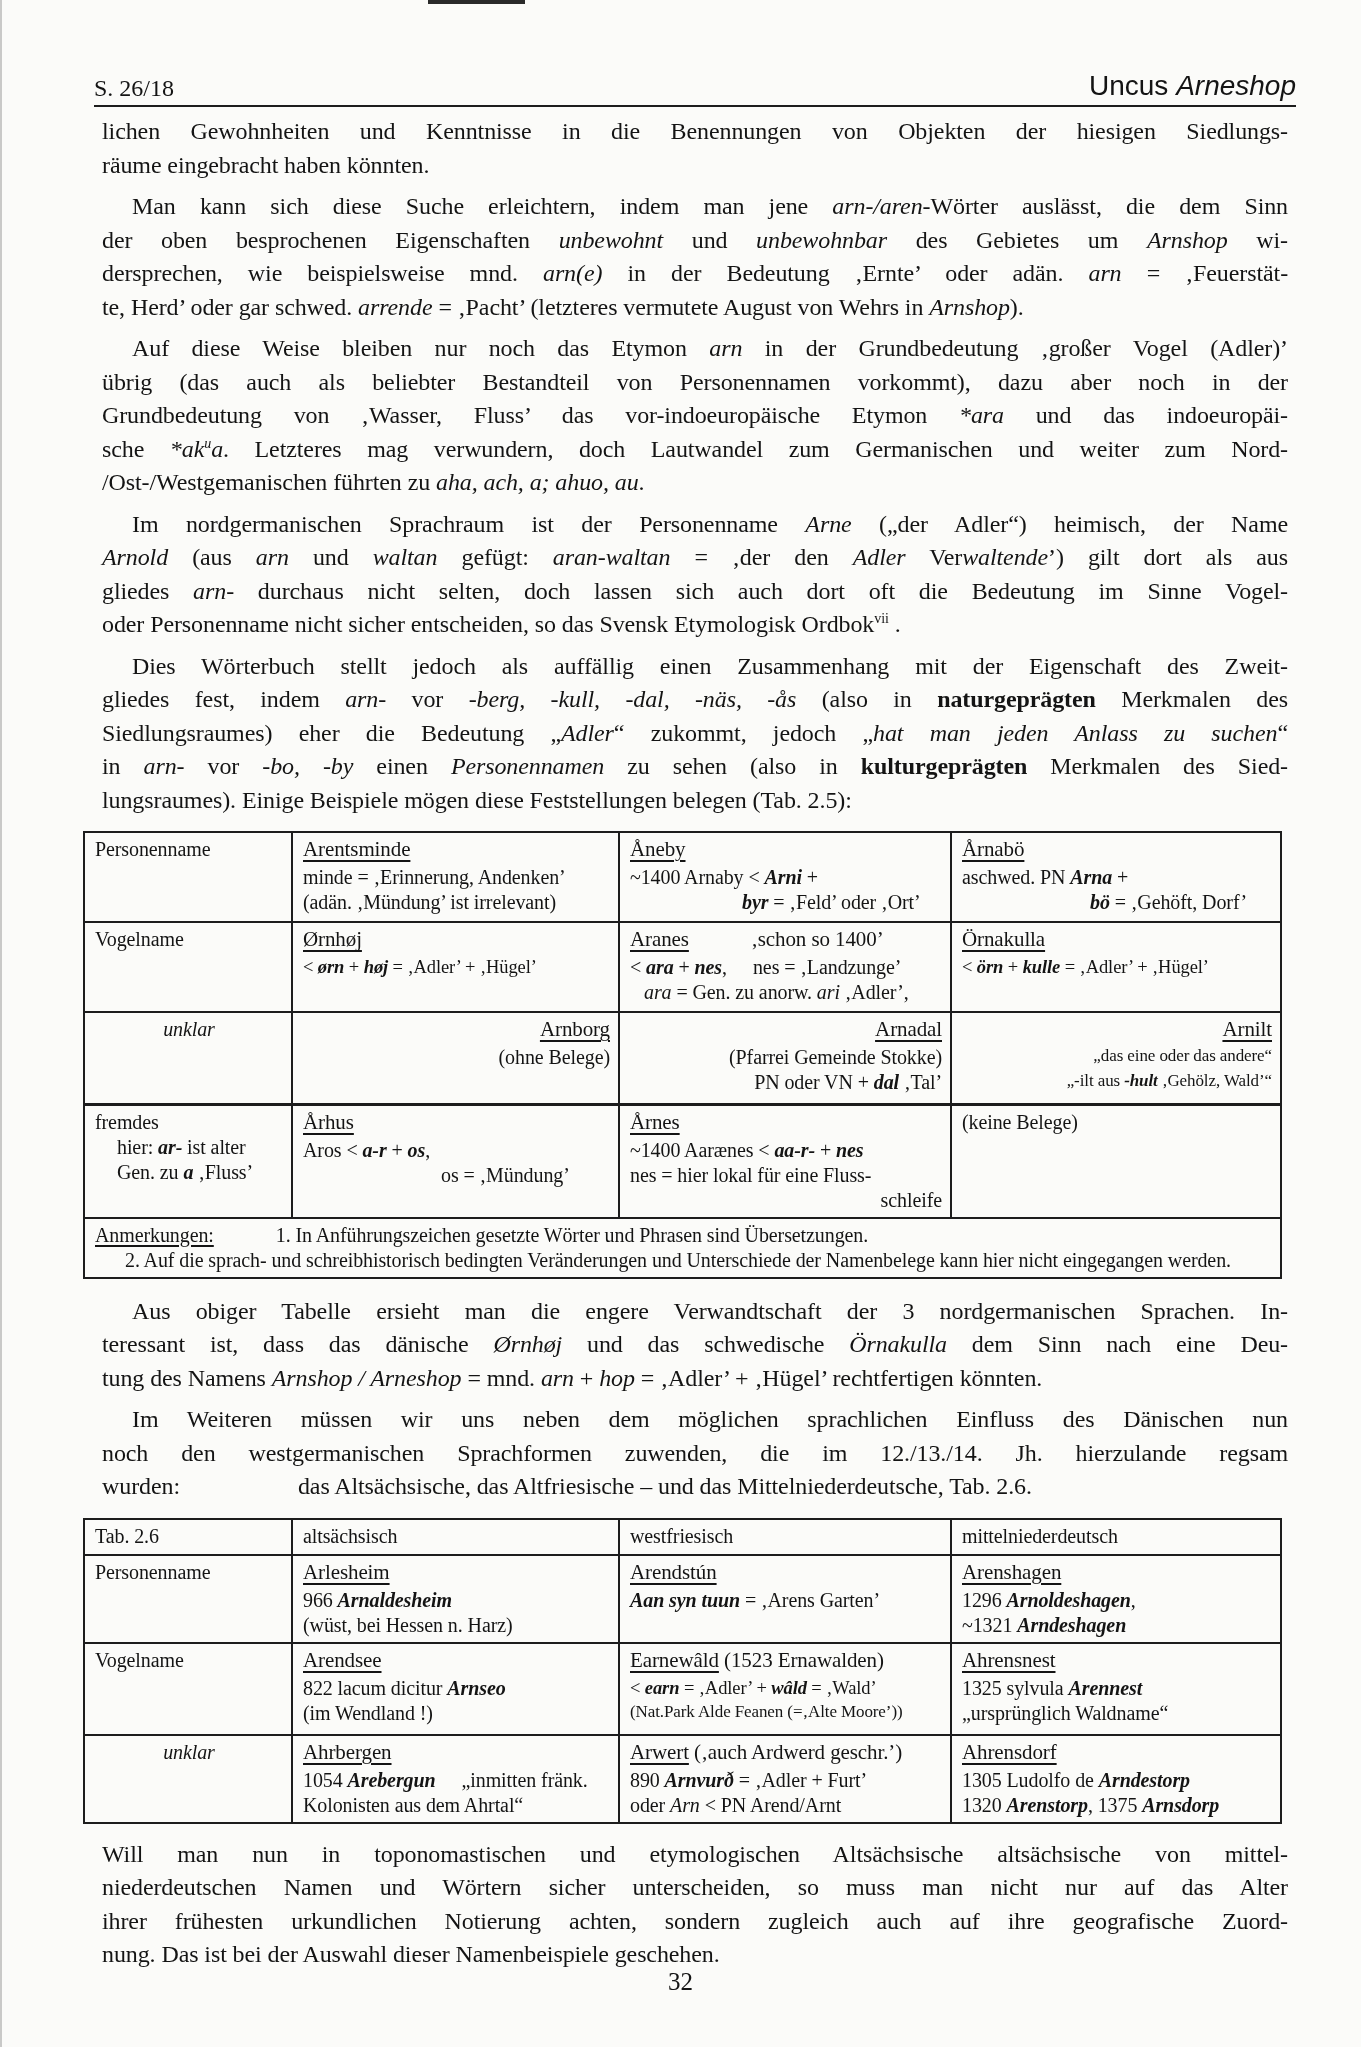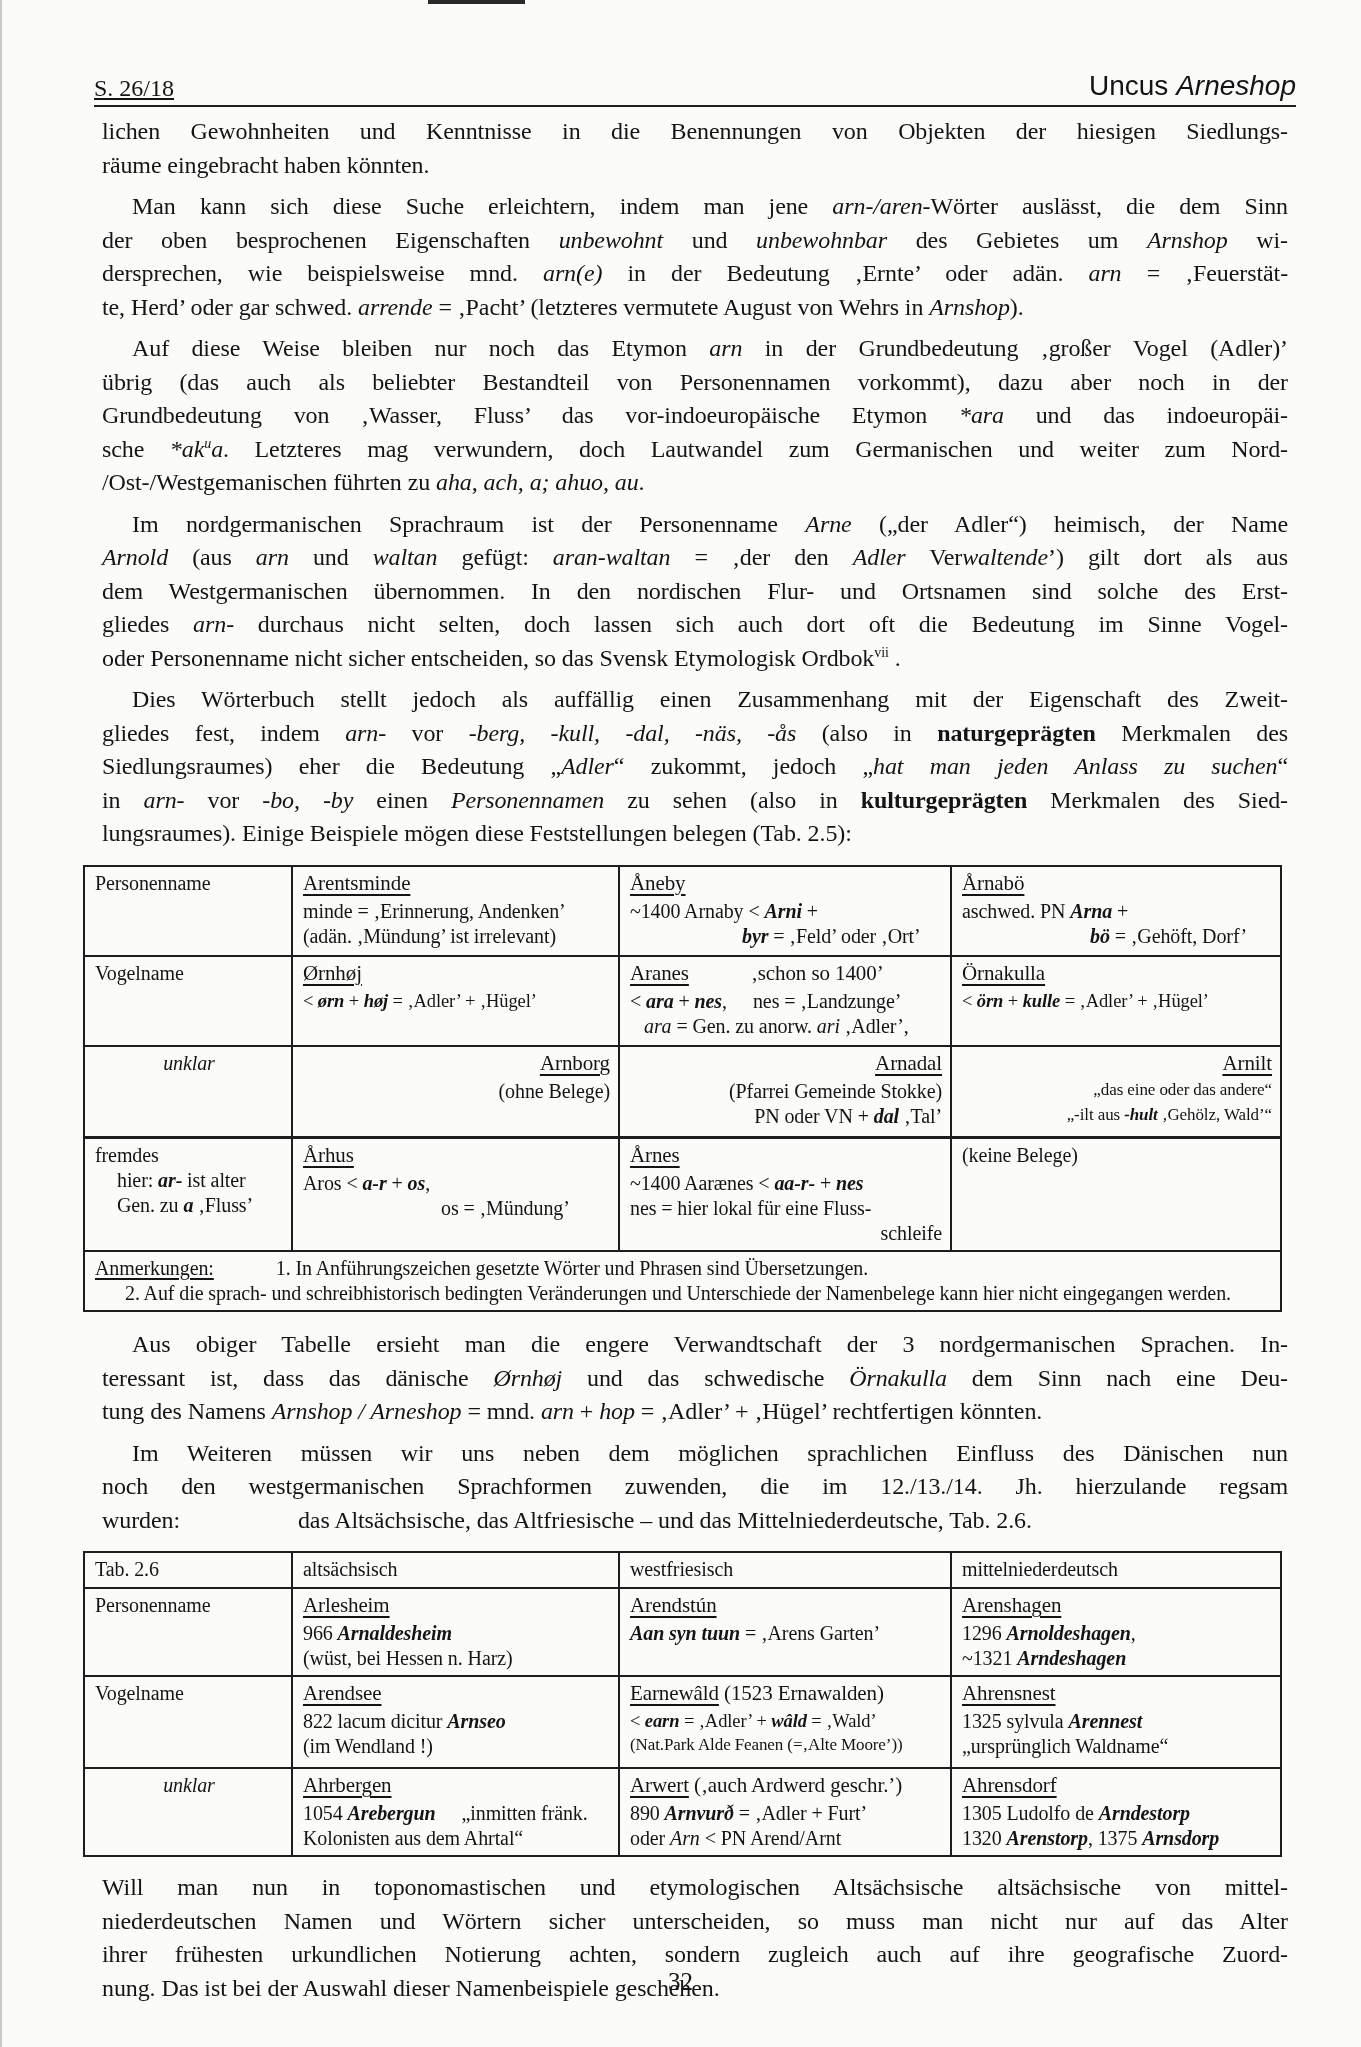--- a/index.html
+++ b/index.html
@@ -3,21 +3,21 @@
 <meta charset="utf-8">
 <style>
   html,body{margin:0;padding:0;background:#e8e8e8;}
   .page{position:relative;width:1361px;height:2047px;background:#fbfbf9;color:#141414;
         font-family:"Liberation Serif", serif;overflow:hidden;margin:0 auto;}
   .scan-edge-left{position:absolute;left:0;top:0;width:2px;height:100%;background:rgba(110,110,110,.35);}
   .scan-top-mark{position:absolute;left:428px;top:0;width:97px;height:4px;background:#2a2a2a;}
   .content{position:absolute;left:94px;top:70px;width:1202px;}
   .header{display:flex;justify-content:space-between;align-items:flex-end;
           border-bottom:2px solid #1d1d1d;padding-bottom:3px;}
-  .page-ref{font-size:24px;text-decoration:underline;}
+  .page-ref{font-size:24px;}
   .running-title{font-family:"Liberation Sans", sans-serif;font-size:28px;}
   .running-title .it{font-style:italic;}
   .body-text{margin-top:8px;font-size:24px;line-height:33.5px;letter-spacing:-0.1px;}
   .para{margin:8px;}
   .line{min-height:33.5px;text-align:justify;}
   .line.jl{text-align-last:justify;}
   .line.ind{text-indent:30px;}
   .it{font-style:italic;}
   .bo{font-weight:bold;}
   .un{text-decoration:underline;text-underline-offset:4px;text-decoration-thickness:1.5px;}
@@ -87,21 +87,20 @@
         <div class="line ind jl">Auf diese Weise bleiben nur noch das Etymon <span class="it">arn</span> in der Grundbedeutung ‚großer Vogel (Adler)’</div>
         <div class="line jl">übrig (das auch als beliebter Bestandteil von Personennamen vorkommt), dazu aber noch in der</div>
         <div class="line jl">Grundbedeutung von ‚Wasser, Fluss’ das vor-indoeuropäische Etymon <span class="it">*ara</span> und das indoeuropäi-</div>
         <div class="line jl">sche <span class="it">*ak</span><sup class="it">u</sup><span class="it">a</span>. Letzteres mag verwundern, doch Lautwandel zum Germanischen und weiter zum Nord-</div>
         <div class="line">/Ost-/Westgemanischen führten zu <span class="it">aha, ach, a; ahuo, au</span>.</div>
       </div>
 
       <div class="para">
         <div class="line ind jl">Im nordgermanischen Sprachraum ist der Personenname <span class="it">Arne</span> („der Adler“) heimisch, der Name</div>
         <div class="line jl"><span class="it">Arnold</span> (aus <span class="it">arn</span> und <span class="it">waltan</span> gefügt: <span class="it">aran-waltan</span> = ‚der den <span class="it">Adler</span> Ver<span class="it">waltende</span>’) gilt dort als aus</div>
-        <div class="line jl">dem Westgermanischen übernommen. In den nordischen Flur- und Ortsnamen sind solche des Erst-</div>
         <div class="line jl">gliedes <span class="it">arn-</span> durchaus nicht selten, doch lassen sich auch dort oft die Bedeutung im Sinne Vogel-</div>
         <div class="line">oder Personenname nicht sicher entscheiden, so das Svensk Etymologisk Ordbok<sup>vii</sup> .</div>
       </div>
 
       <div class="para">
         <div class="line ind jl">Dies Wörterbuch stellt jedoch als auffällig einen Zusammenhang mit der Eigenschaft des Zweit-</div>
         <div class="line jl">gliedes fest, indem <span class="it">arn-</span> vor <span class="it">-berg, -kull, -dal, -näs, -ås</span> (also in <span class="bo">naturgeprägten</span> Merkmalen des</div>
         <div class="line jl">Siedlungsraumes) eher die Bedeutung „<span class="it">Adler</span>“ zukommt, jedoch „<span class="it">hat man jeden Anlass zu suchen</span>“</div>
         <div class="line jl">in <span class="it">arn-</span> vor <span class="it">-bo, -by</span>  einen <span class="it">Personennamen</span> zu sehen (also in <span class="bo">kulturgeprägten</span> Merkmalen des Sied-</div>
         <div class="line">lungsraumes). Einige Beispiele mögen diese Feststellungen belegen (Tab. 2.5):</div>

